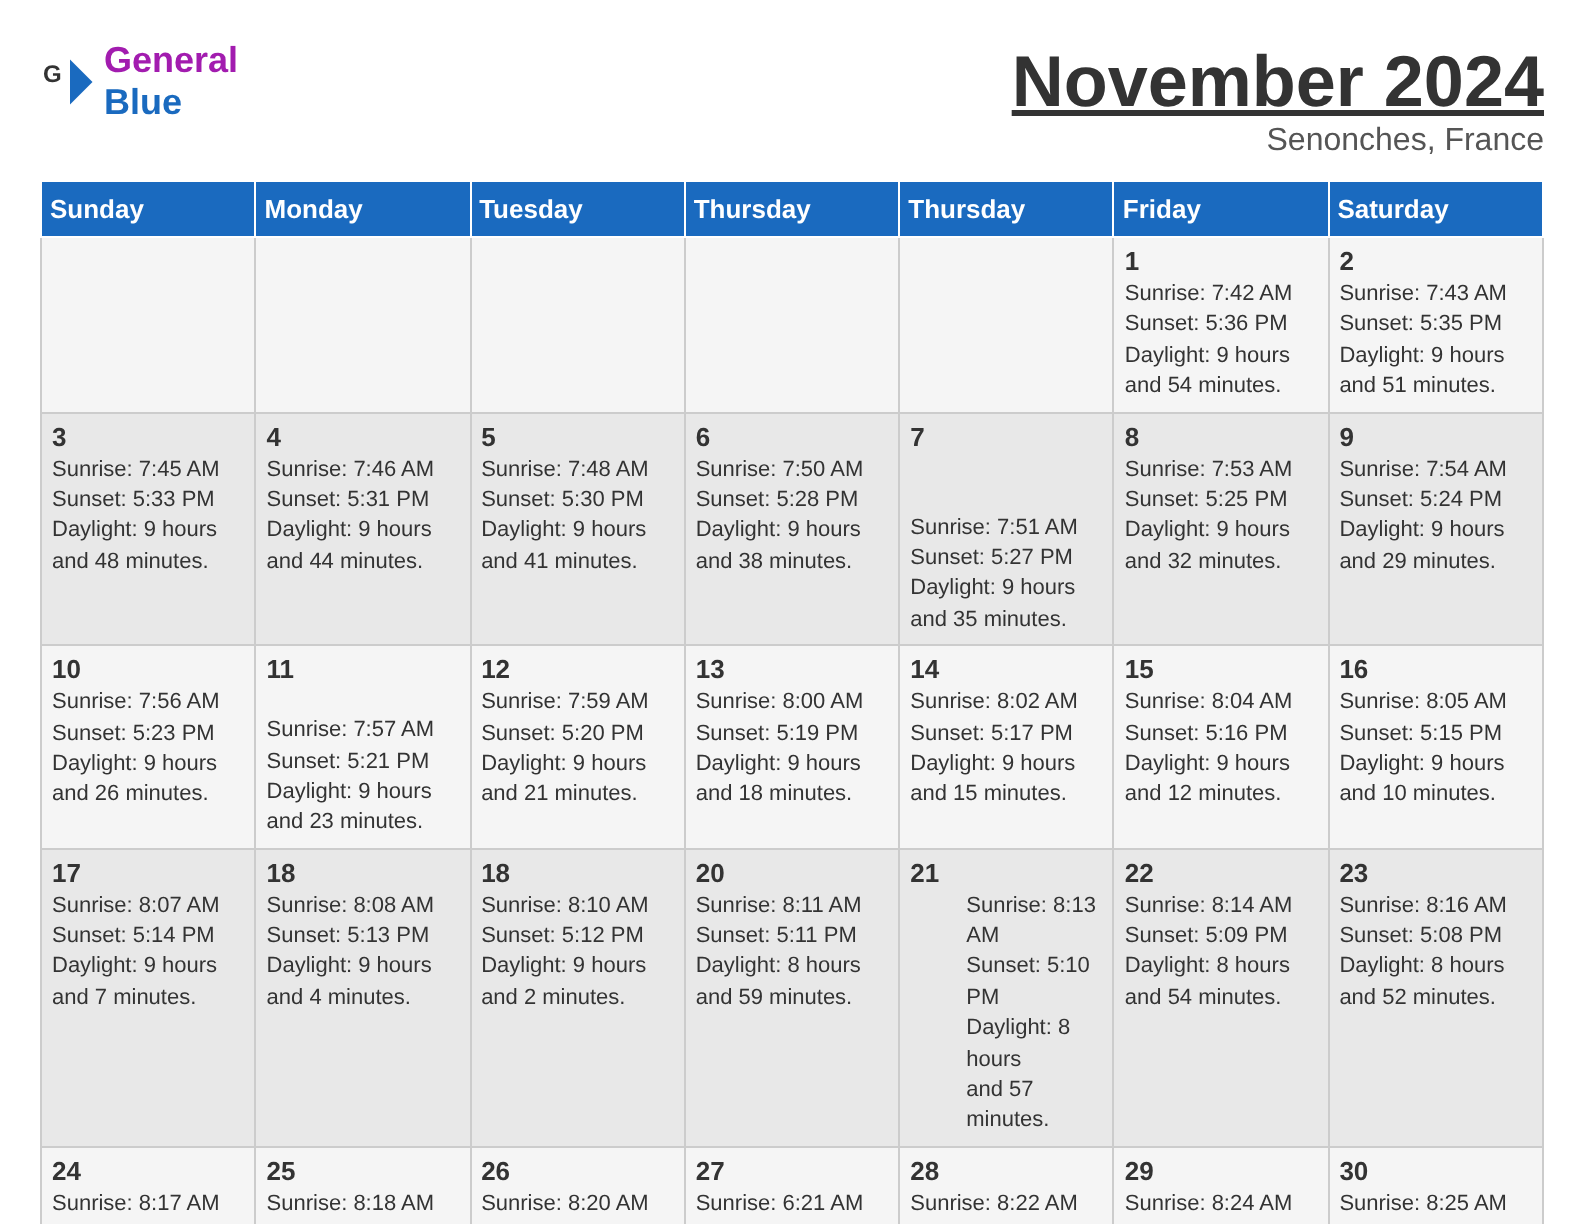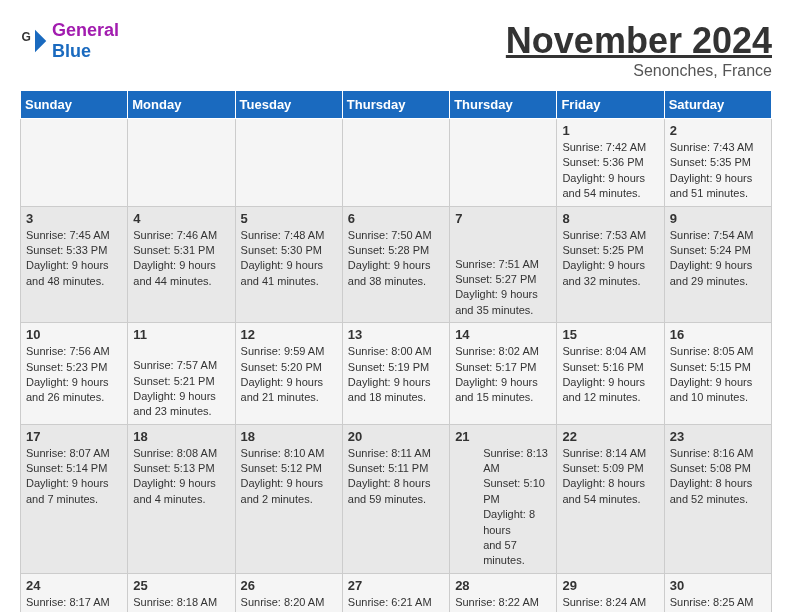--- a/index.html
+++ b/index.html
@@ -201,21 +201,21 @@
         </td>
         <td>
           <span class="day-number">11</span>
           <div class="day-info" style="white-space: pre-line; margin-top: 16px;">Sunrise: 7:57 AM
 Sunset: 5:21 PM
 Daylight: 9 hours
 and 23 minutes.</div>
         </td>
         <td>
           <span class="day-number">12</span>
-          <div class="day-info" style="white-space: pre-line;">Sunrise: 9:59 AM
+          <div class="day-info" style="white-space: pre-line;">Sunrise: 7:59 AM
 Sunset: 5:20 PM
 Daylight: 9 hours
 and 21 minutes.</div>
         </td>
         <td>
           <span class="day-number">13</span>
           <div class="day-info" style="white-space: pre-line;">Sunrise: 8:00 AM
 Sunset: 5:19 PM
 Daylight: 9 hours
 and 18 minutes.</div>

